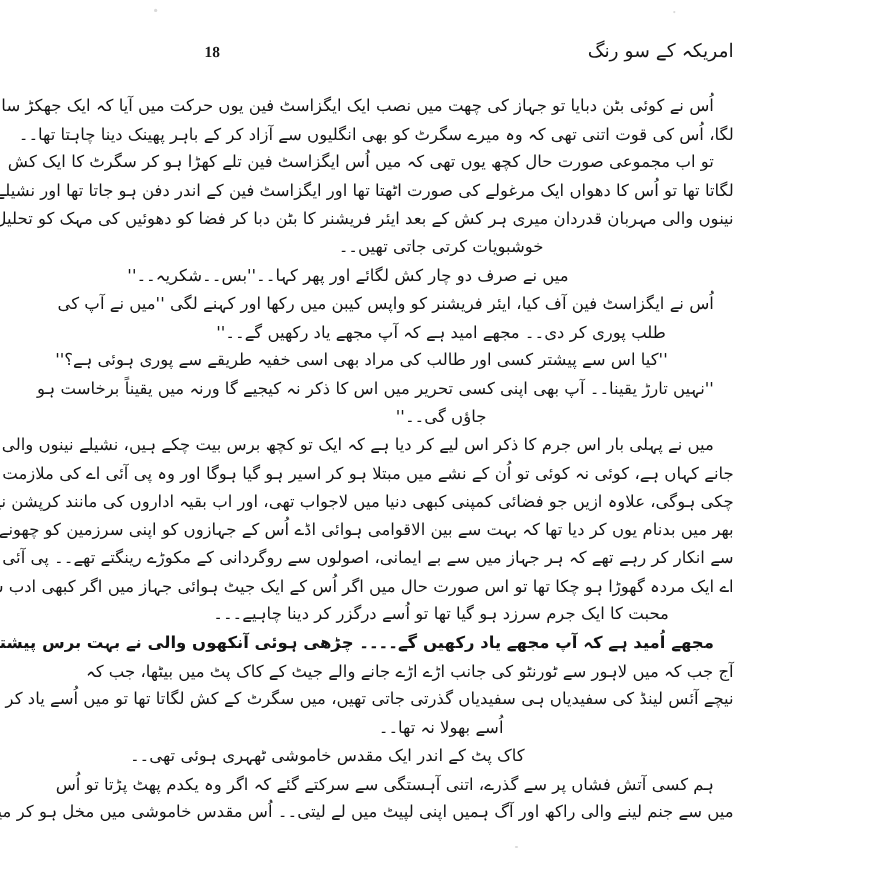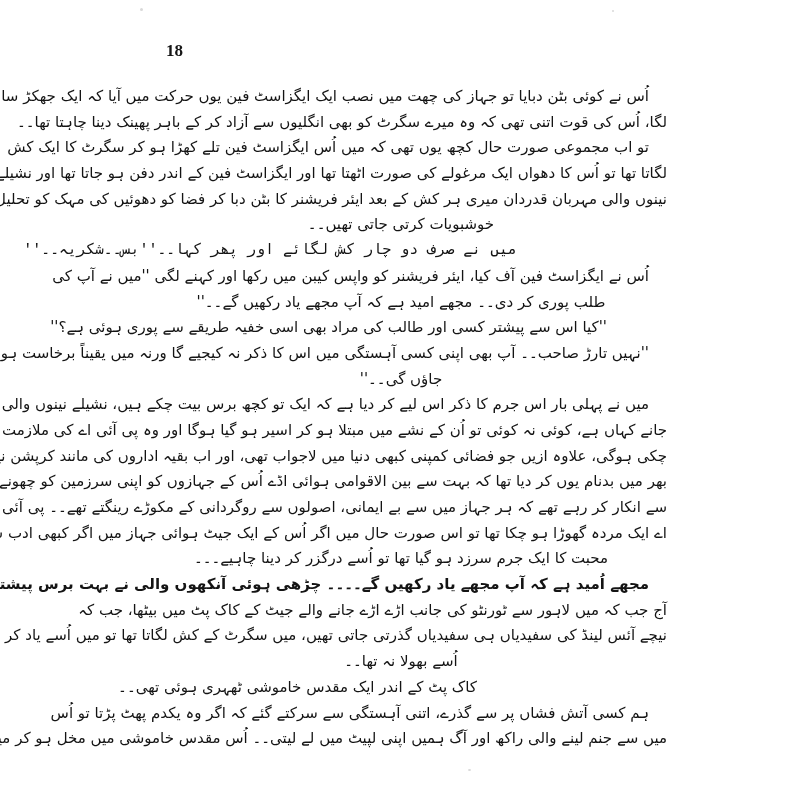--- a/index.html
+++ b/index.html
@@ -13,24 +13,24 @@
     height: 800px;
     background: #ffffff;
     overflow: hidden;
     font-family: "DejaVu Sans", sans-serif;
     color: #1b1b1b;
   }
   
   .page-number {
     position: absolute;
     top: 41px;
-    left: 166px;
+    left: 186px;
     font-family: "Liberation Serif", serif;
     font-weight: bold;
-    font-size: 17px;
+    font-size: 14px;
     color: #161616;
   }
   .running-title {
     position: absolute;
     top: 36px;
     right: 133px;
     direction: rtl;
     font-size: 17px;
     color: #161616;
     white-space: nowrap;
@@ -66,33 +66,34 @@
   .speck.s2 { left: 612px; top: 10px; width: 2px; height: 2px; }
   .speck.s3 { left: 468px; top: 769px; width: 3px; height: 2px; }
 </style>
 </head>
 <body>
 
 <div class="page">
 
   <div class="page-number">18</div>
 
+  <div class="running-title">امریکہ کے سو رنگ</div>
 
   <div class="body-text">
       <div class="line first" style="padding-right: 18px;">اُس نے کوئی بٹن دبایا تو جہاز کی چھت میں نصب ایک ایگزاسٹ فین یوں حرکت میں آیا کہ ایک جھکڑ سا چلنے</div>
       <div class="line last">لگا، اُس کی قوت اتنی تھی کہ وہ میرے سگرٹ کو بھی انگلیوں سے آزاد کر کے باہر پھینک دینا چاہتا تھا۔۔</div>
       <div class="line first" style="padding-right: 18px;">تو اب مجموعی صورت حال کچھ یوں تھی کہ میں اُس ایگزاسٹ فین تلے کھڑا ہو کر سگرٹ کا ایک کش</div>
       <div class="line full">لگاتا تھا تو اُس کا دھواں ایک مرغولے کی صورت اٹھتا تھا اور ایگزاسٹ فین کے اندر دفن ہو جاتا تھا اور نشیلے</div>
       <div class="line full">نینوں والی مہربان قدردان میری ہر کش کے بعد ایئر فریشنر کا بٹن دبا کر فضا کو دھوئیں کی مہک کو تحلیل کر کے</div>
       <div class="line last">خوشبویات کرتی جاتی تھیں۔۔</div>
-      <div class="line single" style="padding-right: 150px; font-family: Liberation Mono, monospace;">میں نے صرف دو چار کش لگائے اور پھر کہا۔۔''بس۔۔شکریہ۔۔''</div>
+      <div class="line single" style="padding-right: 150px;">میں نے صرف دو چار کش لگائے اور پھر کہا۔۔''بس۔۔شکریہ۔۔''</div>
       <div class="line first" style="padding-right: 18px;">اُس نے ایگزاسٹ فین آف کیا، ایئر فریشنر کو واپس کیبن میں رکھا اور کہنے لگی ''میں نے آپ کی</div>
       <div class="line last">طلب پوری کر دی۔۔ مجھے امید ہے کہ آپ مجھے یاد رکھیں گے۔۔''</div>
       <div class="line single" style="padding-right: 60px;">''کیا اس سے پیشتر کسی اور طالب کی مراد بھی اسی خفیہ طریقے سے پوری ہوئی ہے؟''</div>
-      <div class="line first" style="padding-right: 18px;">''نہیں تارڑ صاحب۔۔ آپ بھی اپنی کسی آہستگی میں اس کا ذکر نہ کیجیے گا ورنہ میں یقیناً برخاست ہو</div>
+      <div class="line first" style="padding-right: 18px;">''نہیں تارڑ یقینا۔۔ آپ بھی اپنی کسی تحریر میں اس کا ذکر نہ کیجیے گا ورنہ میں یقیناً برخاست ہو</div>
       <div class="line last">جاؤں گی۔۔''</div>
       <div class="line first" style="padding-right: 18px;">میں نے پہلی بار اس جرم کا ذکر اس لیے کر دیا ہے کہ ایک تو کچھ برس بیت چکے ہیں، نشیلے نینوں والی</div>
       <div class="line full">جانے کہاں ہے، کوئی نہ کوئی تو اُن کے نشے میں مبتلا ہو کر اسیر ہو گیا ہوگا اور وہ پی آئی اے کی ملازمت ترک کر</div>
       <div class="line full">چکی ہوگی، علاوہ ازیں جو فضائی کمپنی کبھی دنیا میں لاجواب تھی، اور اب بقیہ اداروں کی مانند کرپشن نے اُسے دنیا</div>
       <div class="line full">بھر میں بدنام یوں کر دیا تھا کہ بہت سے بین الاقوامی ہوائی اڈے اُس کے جہازوں کو اپنی سرزمین کو چھونے</div>
       <div class="line full">سے انکار کر رہے تھے کہ ہر جہاز میں سے بے ایمانی، اصولوں سے روگردانی کے مکوڑے رینگتے تھے۔۔ پی آئی</div>
       <div class="line full">اے ایک مردہ گھوڑا ہو چکا تھا تو اس صورت حال میں اگر اُس کے ایک جیٹ ہوائی جہاز میں اگر کبھی ادب سے</div>
       <div class="line last">محبت کا ایک جرم سرزد ہو گیا تھا تو اُسے درگزر کر دینا چاہیے۔۔۔</div>
       <div class="line first" style="padding-right: 18px; font-weight: bold;">مجھے اُمید ہے کہ آپ مجھے یاد رکھیں گے۔۔۔۔ چڑھی ہوئی آنکھوں والی نے بہت برس پیشتر کہا تھا اور</div>
       <div class="line full">آج جب کہ میں لاہور سے ٹورنٹو کی جانب اڑے اڑے جانے والے جیٹ کے کاک پٹ میں بیٹھا، جب کہ</div>

